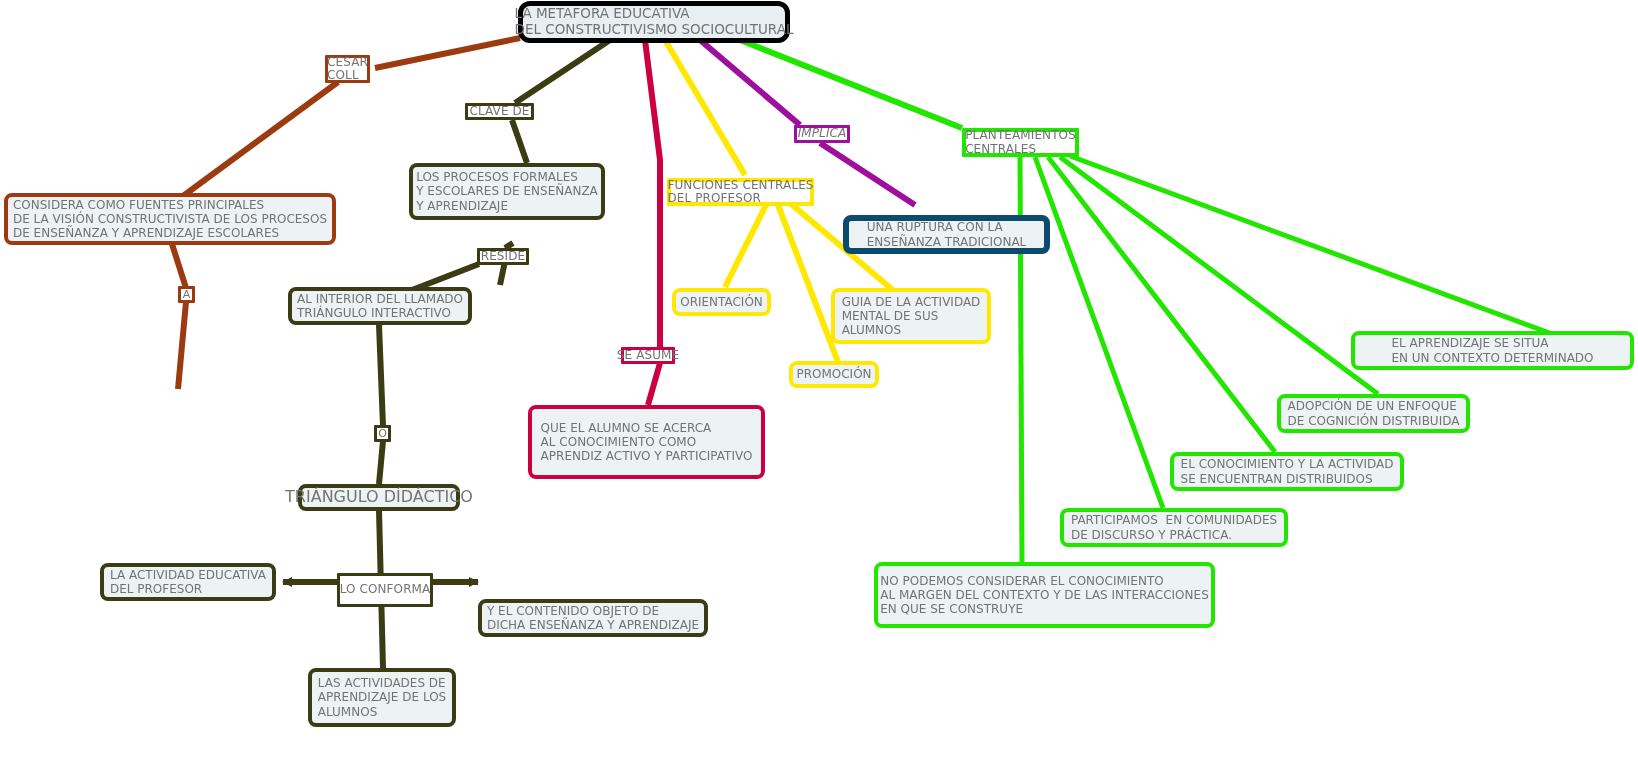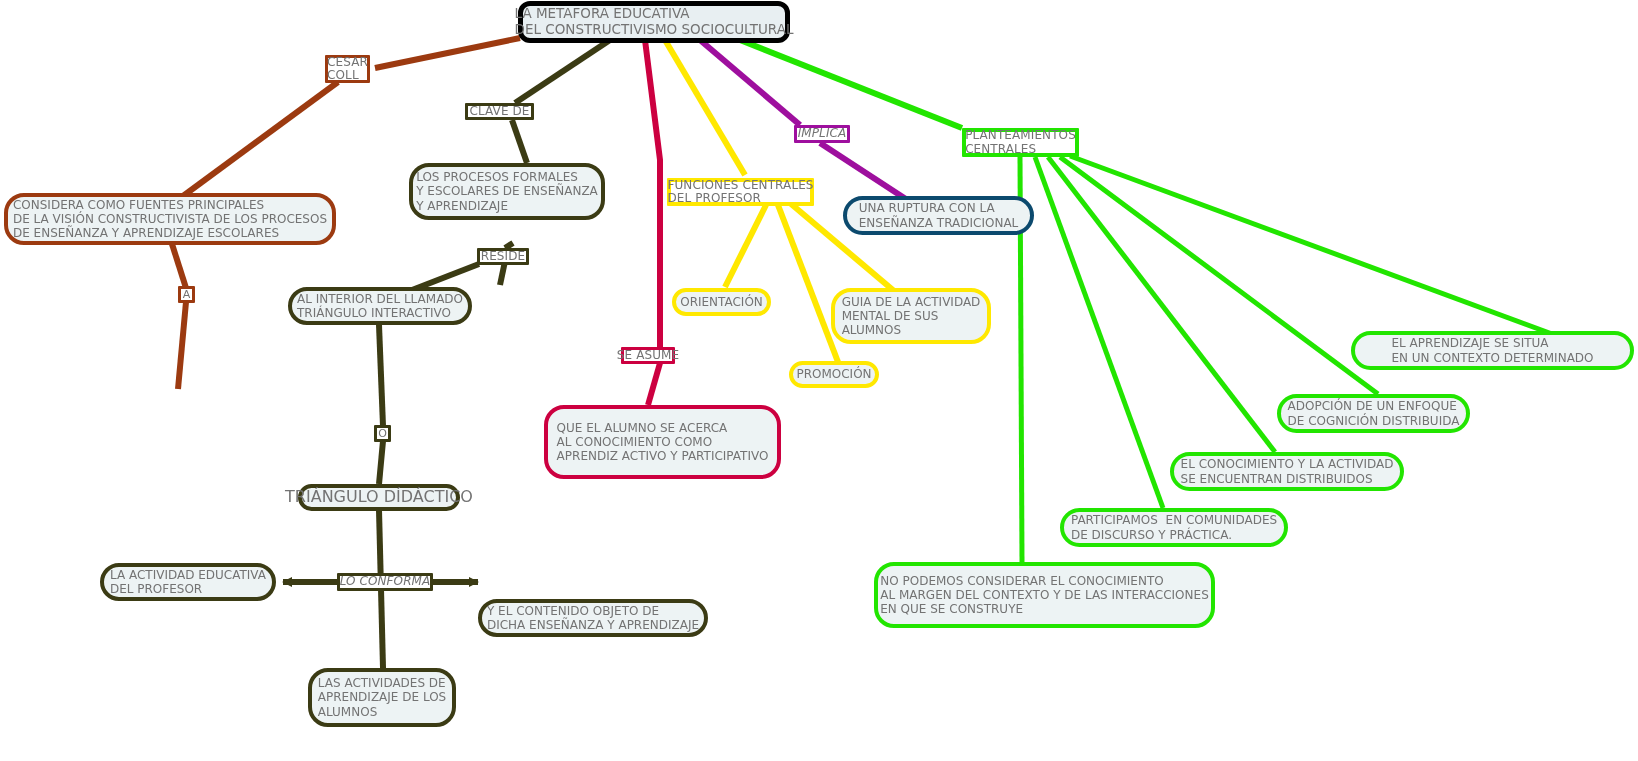--- a/index.html
+++ b/index.html
@@ -25,21 +25,21 @@
     position: absolute;
     box-sizing: border-box;
     display: flex;
     align-items: center;
     justify-content: center;
     color: #737373;
     background: #edf3f4;
     white-space: pre;
   }
   .node-concept {
-    border-radius: 20px;
+    border-radius: 8px;
     padding: 3px 9px;
     line-height: 1.18;
   }
   .node-root {
     border-radius: 12px;
     background: #e8eff2;
     border: 5px solid #000000;
     line-height: 1.18;
   }
   .node-link {
@@ -138,52 +138,52 @@
 
   <div class="node node-link" style="left:477px; top:248px; width:52px; height:17px; font-size:12px; border:3px solid #3b3b14;">RESIDE</div>
 
   <div class="node node-concept" style="left:288px; top:287px; width:184px; height:38px; font-size:12px; border:4px solid #3b3b14;">AL INTERIOR DEL LLAMADO
 TRIÁNGULO INTERACTIVO</div>
 
   <div class="node node-tiny" style="left:374px; top:425px; width:17px; height:17px; font-size:11px; border:3px solid #3b3b14;">O</div>
 
   <div class="node node-concept" style="left:298px; top:484px; width:162px; height:27px; font-size:16px; border:4px solid #3b3b14;">TRIÁNGULO DÍDÁCTICO</div>
 
-  <div class="node node-link" style="left:337px; top:573px; width:96px; height:18px; font-size:12px; border:3px solid #3b3b14;font-style:italic;">LO CONFORMA</div>
+  <div class="node node-link" style="left:337px; top:573px; width:96px; height:34px; font-size:12px; border:3px solid #3b3b14;">LO CONFORMA</div>
 
   <div class="node node-concept" style="left:100px; top:563px; width:176px; height:38px; font-size:12px; border:4px solid #3b3b14;">LA ACTIVIDAD EDUCATIVA
 DEL PROFESOR</div>
 
   <div class="node node-concept" style="left:478px; top:563px; width:230px; height:38px; font-size:12px; border:4px solid #3b3b14;margin-top:36px;">Y EL CONTENIDO OBJETO DE
 DICHA ENSEÑANZA Y APRENDIZAJE</div>
 
   <div class="node node-concept" style="left:308px; top:668px; width:148px; height:59px; font-size:12px; border:4px solid #3b3b14;">LAS ACTIVIDADES DE
 APRENDIZAJE DE LOS
 ALUMNOS</div>
 
   <div class="node node-link" style="left:621px; top:347px; width:54px; height:17px; font-size:12px; border:3px solid #cc0040;">SE ASUME</div>
 
-  <div class="node node-concept" style="left:528px; top:405px; width:237px; height:74px; font-size:12px; border:4px solid #cc0040;margin-left:16px;">QUE EL ALUMNO SE ACERCA
+  <div class="node node-concept" style="left:528px; top:405px; width:237px; height:74px; font-size:12px; border:4px solid #cc0040;">QUE EL ALUMNO SE ACERCA
 AL CONOCIMIENTO COMO
 APRENDIZ ACTIVO Y PARTICIPATIVO</div>
 
   <div class="node node-link" style="left:667px; top:178px; width:147px; height:28px; font-size:12px; border:4px solid #ffe800;">FUNCIONES CENTRALES
 DEL PROFESOR</div>
 
   <div class="node node-concept" style="left:672px; top:288px; width:99px; height:28px; font-size:12px; border:4px solid #ffe800;">ORIENTACIÓN</div>
 
   <div class="node node-concept" style="left:789px; top:361px; width:90px; height:27px; font-size:12px; border:4px solid #ffe800;">PROMOCIÓN</div>
 
   <div class="node node-concept" style="left:831px; top:288px; width:160px; height:56px; font-size:12px; border:4px solid #ffe800;">GUIA DE LA ACTIVIDAD
 MENTAL DE SUS
 ALUMNOS</div>
 
   <div class="node node-link" style="left:794px; top:125px; width:56px; height:18px; font-size:12px; border:3px solid #9e0f9e;font-style:italic;">IMPLICA</div>
 
-  <div class="node node-concept" style="left:843px; top:196px; width:191px; height:39px; font-size:12px; border:4px solid #0c4a6e;">UNA RUPTURA CON LA
+  <div class="node node-concept" style="left:843px; top:215px; width:207px; height:39px; font-size:12px; border:6px solid #0c4a6e;">UNA RUPTURA CON LA
 ENSEÑANZA TRADICIONAL</div>
 
   <div class="node node-link" style="left:962px; top:128px; width:117px; height:29px; font-size:12px; border:4px solid #22e500;">PLANTEAMIENTOS
 CENTRALES</div>
 
   <div class="node node-concept" style="left:1351px; top:331px; width:283px; height:39px; font-size:12px; border:4px solid #22e500;">EL APRENDIZAJE SE SITUA
 EN UN CONTEXTO DETERMINADO</div>
 
   <div class="node node-concept" style="left:1170px; top:452px; width:234px; height:39px; font-size:12px; border:4px solid #22e500;">EL CONOCIMIENTO Y LA ACTIVIDAD
 SE ENCUENTRAN DISTRIBUIDOS</div>

